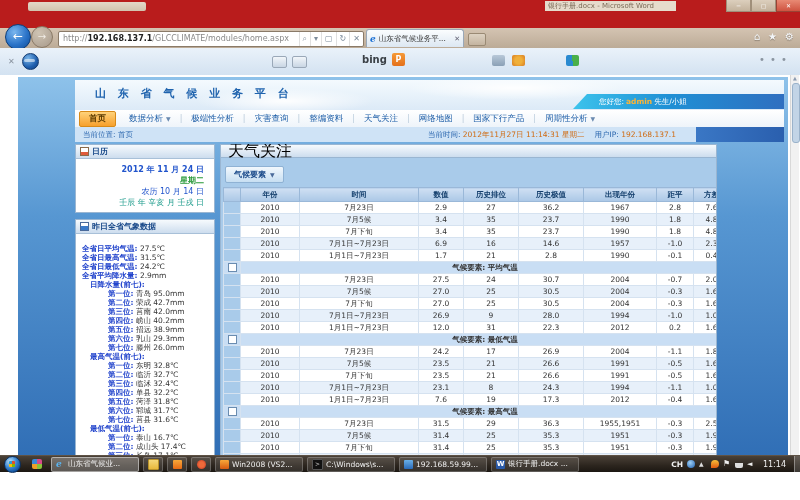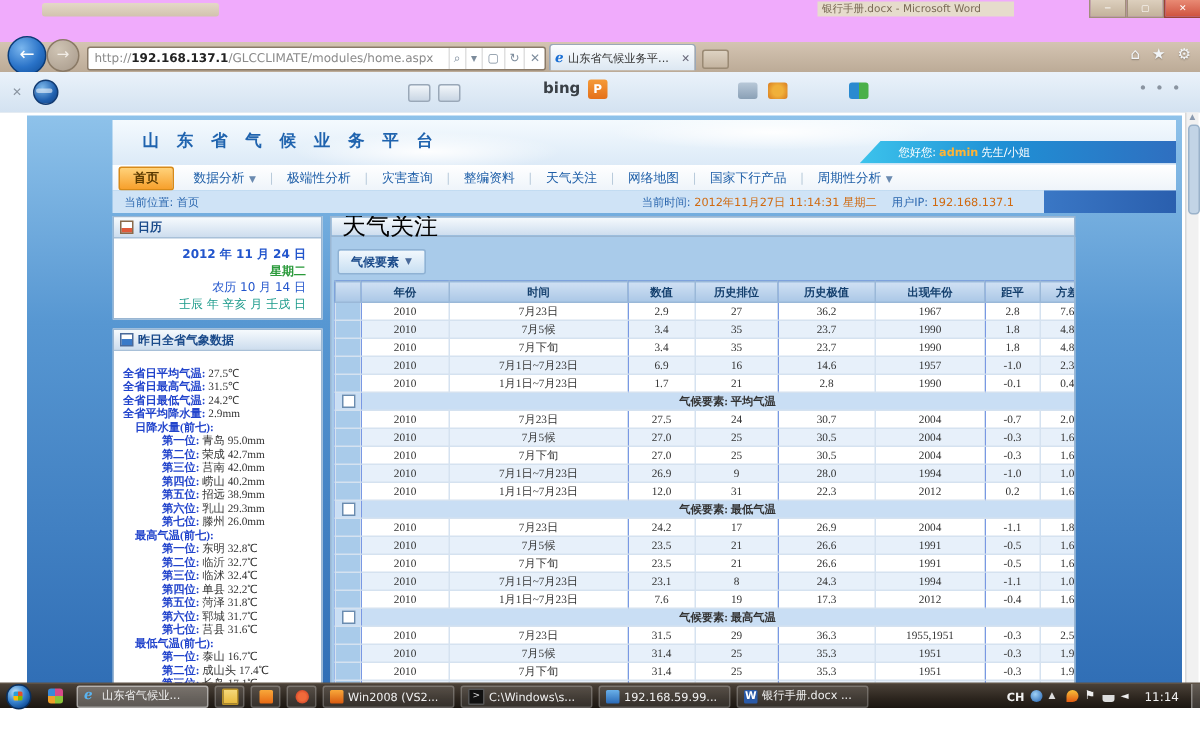--- a/index.html
+++ b/index.html
@@ -1,20 +1,20 @@
 <!DOCTYPE html>
 <html><head>
 <meta charset="utf-8">
 <style>
   html,body{margin:0;padding:0;}
   body{font-family:"DejaVu Sans","Liberation Sans",sans-serif;}
   #screen{position:relative;width:800px;height:500px;background:#ffffff;overflow:hidden;}
 
   
-  #top-strip{position:absolute;left:0;top:0;width:800px;height:28px;background:#f0abfc;}
+  #top-strip{position:absolute;left:0;top:0;width:800px;height:28px;background:#b91c1c;}
   .bg-frag1{position:absolute;left:28px;top:2px;width:118px;height:9px;background:linear-gradient(#e4d8c8,#d2c3ae);border-radius:2px;}
   .bg-frag-title{position:absolute;left:545px;top:1px;width:125px;height:10px;background:#e6dccc;color:#7a6a56;font-size:7px;line-height:10px;white-space:nowrap;overflow:hidden;padding:0 3px;}
   .bg-winctrl{position:absolute;left:726px;top:0;display:flex;}
   .bg-winctrl span{width:23px;height:11px;font-size:6px;line-height:11px;text-align:center;color:#fff;border:1px solid #a08f7a;border-top:none;background:linear-gradient(#dccfbd,#c3b29c);}
   .bg-winctrl .close{background:linear-gradient(#e88a74,#cf5340);border-color:#9a4334;}
 
   
   #ie-titlebar{position:absolute;left:0;top:28px;width:800px;height:20px;background:linear-gradient(#d4c4b2,#bcab97);border-bottom:1px solid #96path86706;border-bottom:1px solid #8f7e69;}
   .nav-circle{position:absolute;border-radius:50%;text-align:center;color:#fff;}
   #btn-back{left:5px;top:-4px;width:24px;height:24px;background:radial-gradient(circle at 35% 30%,#7ab6ee,#2a73c8 55%,#0d4a94);border:1px solid #0c3c78;font-size:12px;line-height:23px;}
@@ -81,35 +81,35 @@
   .panel-head .ph-icon.blue{background:linear-gradient(#fff 45%,#3a7ac8 45%);border-color:#4a6a9a;}
   .panel-head .ph-title{font-size:8px;font-weight:bold;color:#1a4a8a;white-space:nowrap;}
 
   #calendar-panel{margin-bottom:6px;}
   #calendar-body{padding:5px 10px 4px 4px;text-align:right;font-size:8px;line-height:11px;}
   #cal-date{color:#2255cc;font-weight:bold;}
   #cal-week{color:#2a9a3a;font-weight:bold;}
   #cal-lunar{color:#2255cc;}
   #cal-ganzhi{color:#1a9a8a;}
 
-  #weather-panel{flex:1;overflow:hidden;font-family:Liberation Serif, serif;}
+  #weather-panel{flex:1;overflow:hidden;}
   #weather-body{padding:10px 2px 2px 6px;font-size:7.5px;line-height:9px;white-space:nowrap;}
   .wline{height:9px;overflow:hidden;}
   .wlabel{color:#2244cc;font-weight:bold;}
   .wval{color:#333;}
   .wsec{color:#2244cc;font-weight:bold;padding-left:8px;}
   .wrank{padding-left:26px;}
 
   
   #main-panel{width:497px;flex:none;display:flex;flex-direction:column;}
   #main-head{height:14px;background:linear-gradient(#f6fafd,#cdddee);border:1px solid #9ab6d2;display:flex;align-items:center;gap:3px;padding-left:4px;box-sizing:border-box;}
   #main-body{flex:1;border:1px solid #9ab6d2;border-top:none;background:#a9cbea;padding:4px 2px 0 2px;overflow:hidden;}
   #filter-btn{display:inline-flex;align-items:center;gap:4px;background:linear-gradient(#f2f8fd,#c8dff2);border:1px solid #8fb2d4;border-radius:2px;font-size:8px;font-weight:bold;color:#1a4a8a;padding:2px 8px;margin:1px 0 4px 2px;}
   #filter-btn .arrow{font-size:6px;color:#4a6a9a;}
-  #weather-table{width:100%;border-collapse:collapse;table-layout:fixed;background:#1d4ed8;font-family:Liberation Serif, serif;}
+  #weather-table{width:100%;border-collapse:collapse;table-layout:fixed;background:#fca5a5;}
   #weather-table th{background:linear-gradient(#cfe0f3,#aac7e6);color:#15406e;font-size:7.5px;font-weight:bold;height:13px;border:1px solid #9ab8d8;padding:0;}
   #weather-table td{font-size:7.5px;color:#333;text-align:center;height:11px;border:1px solid #d5e2f0;padding:0;overflow:hidden;white-space:nowrap;}
   tr.group-row td{background:#c9def4;border-color:#b0cce8;}
   tr.group-row .group-label{text-align:left;color:#15406e;font-weight:bold;padding-left:6px;}
   .cb{display:inline-block;width:7px;height:7px;background:#fff;border:1px solid #6a8cb0;vertical-align:middle;}
   td.cb-cell{background:#a9cbea;border-color:#a9cbea;}
   tr.data-row td{background:#fff;}
   tr.data-row.alt td{background:#e7f0fa;}
   tr.data-row td.cb-cell,tr.data-row.alt td.cb-cell{background:#a9cbea;}
 

